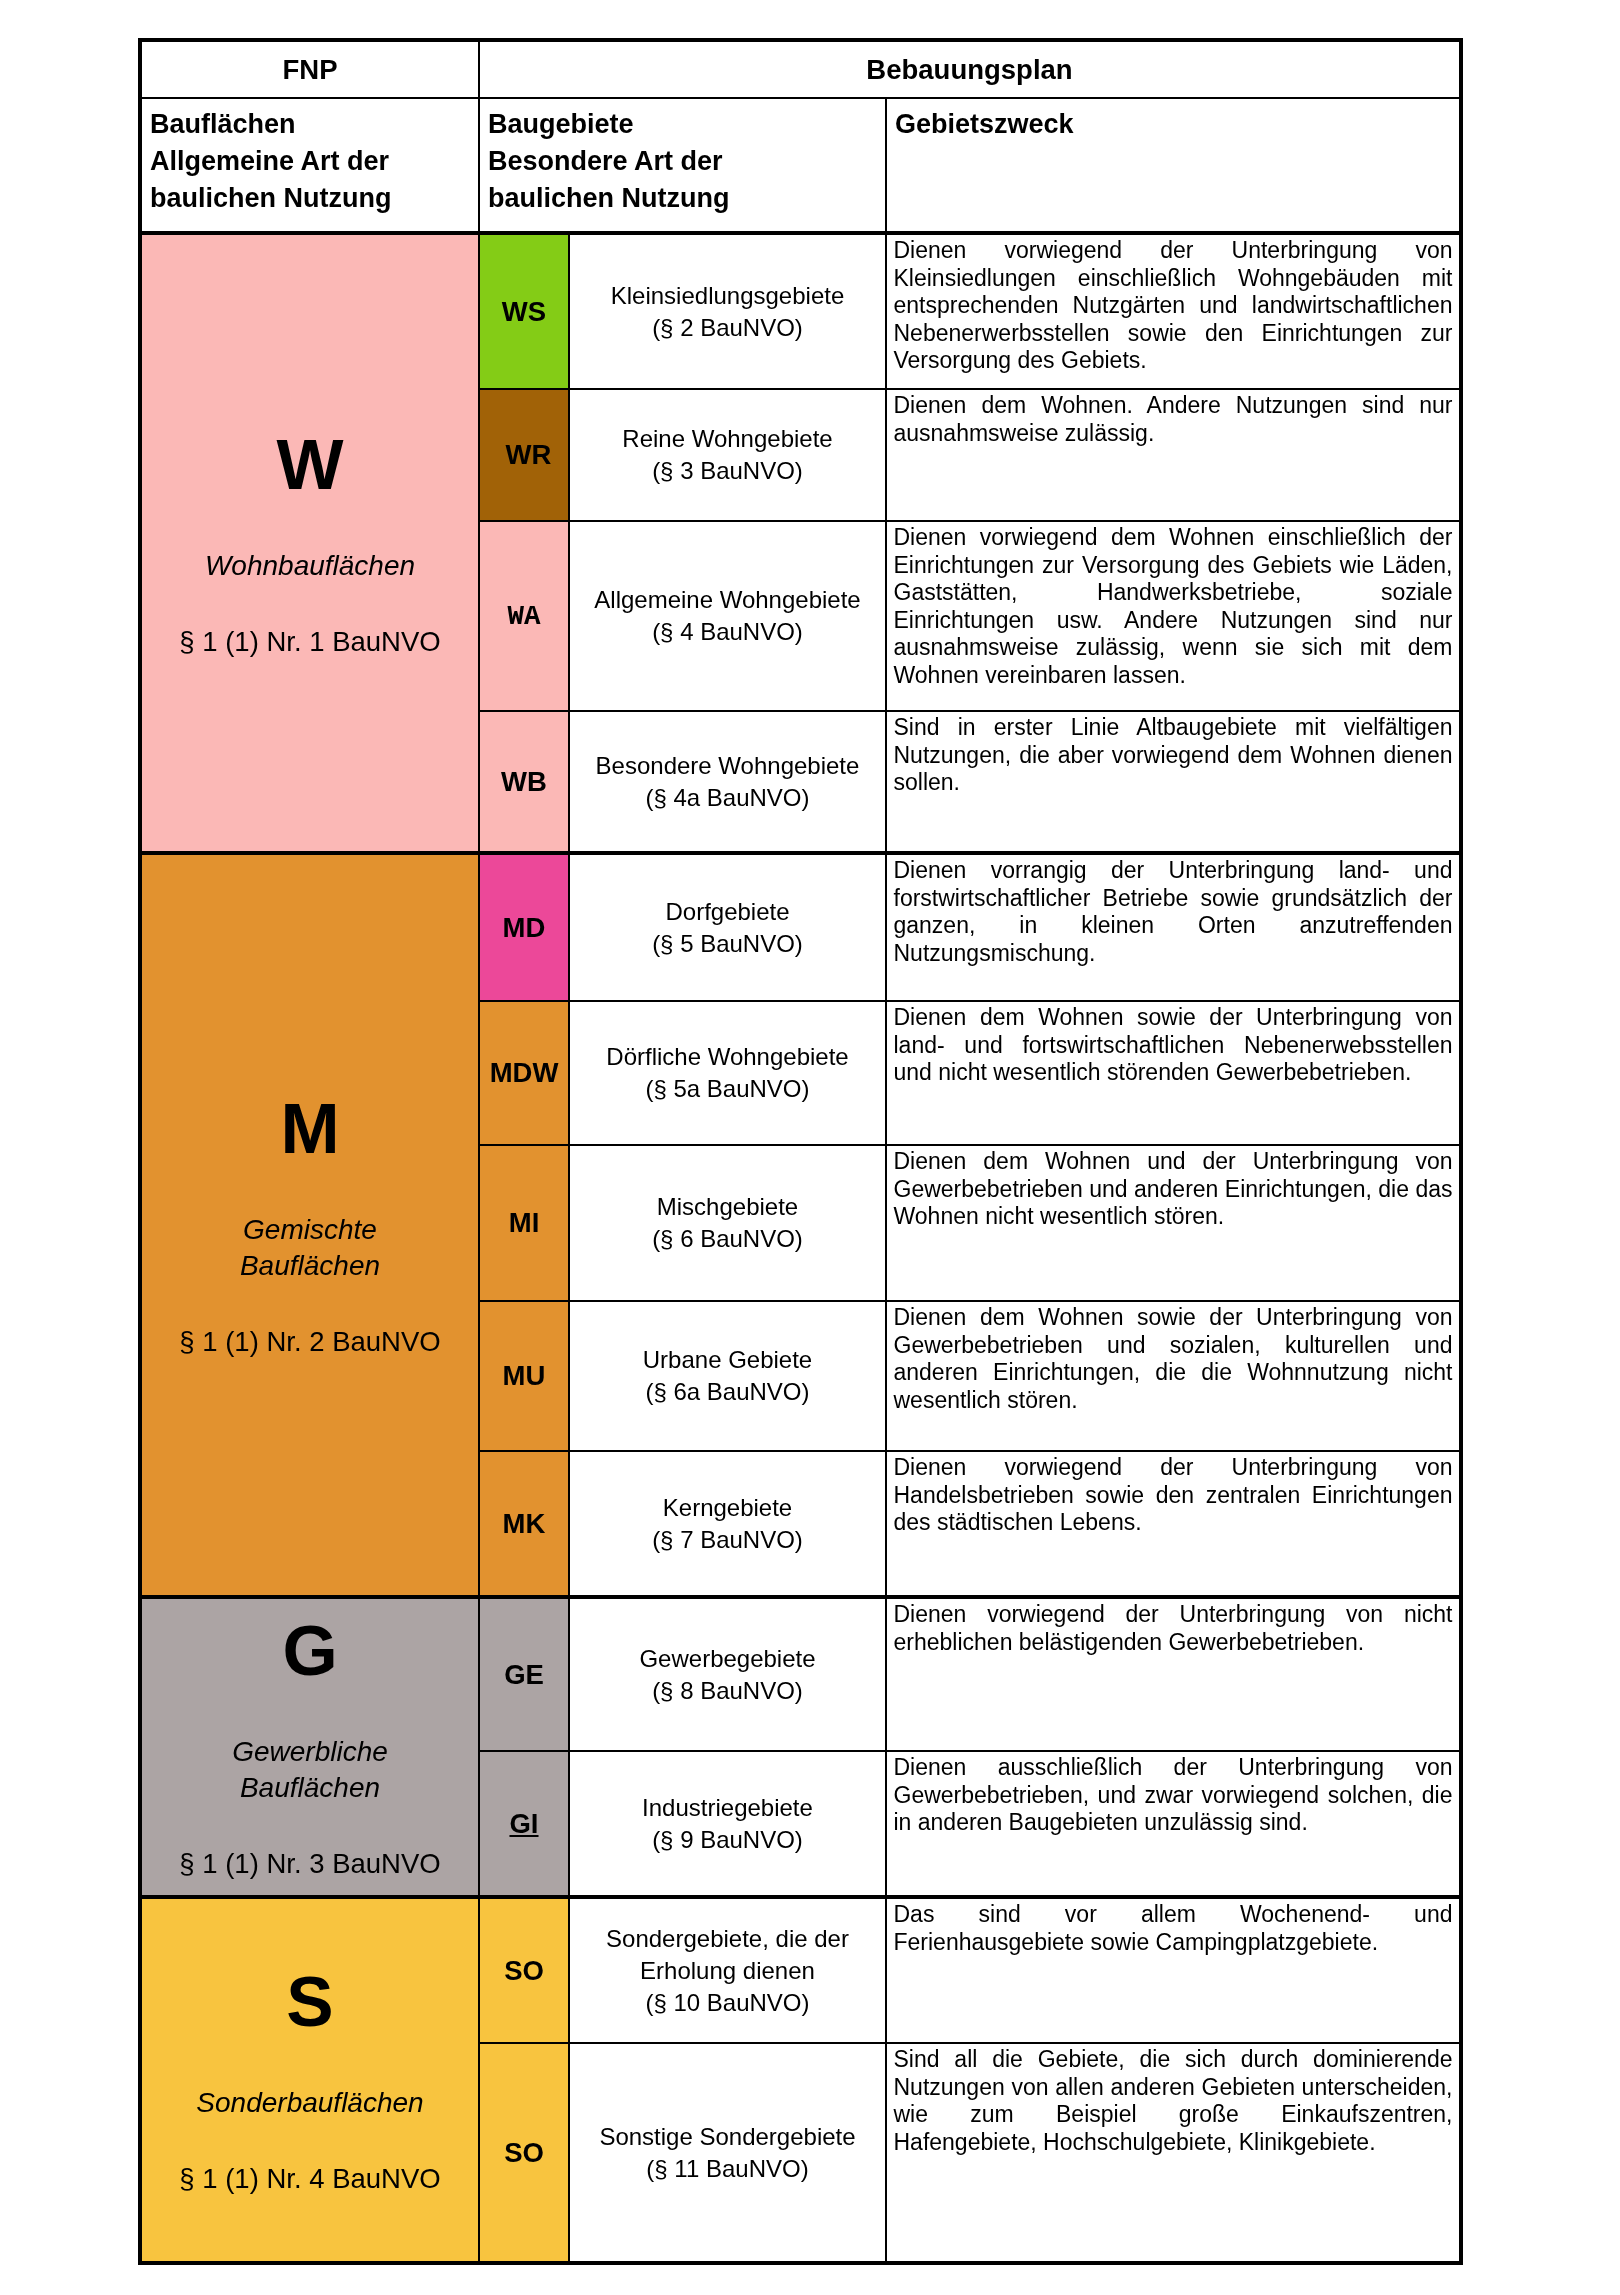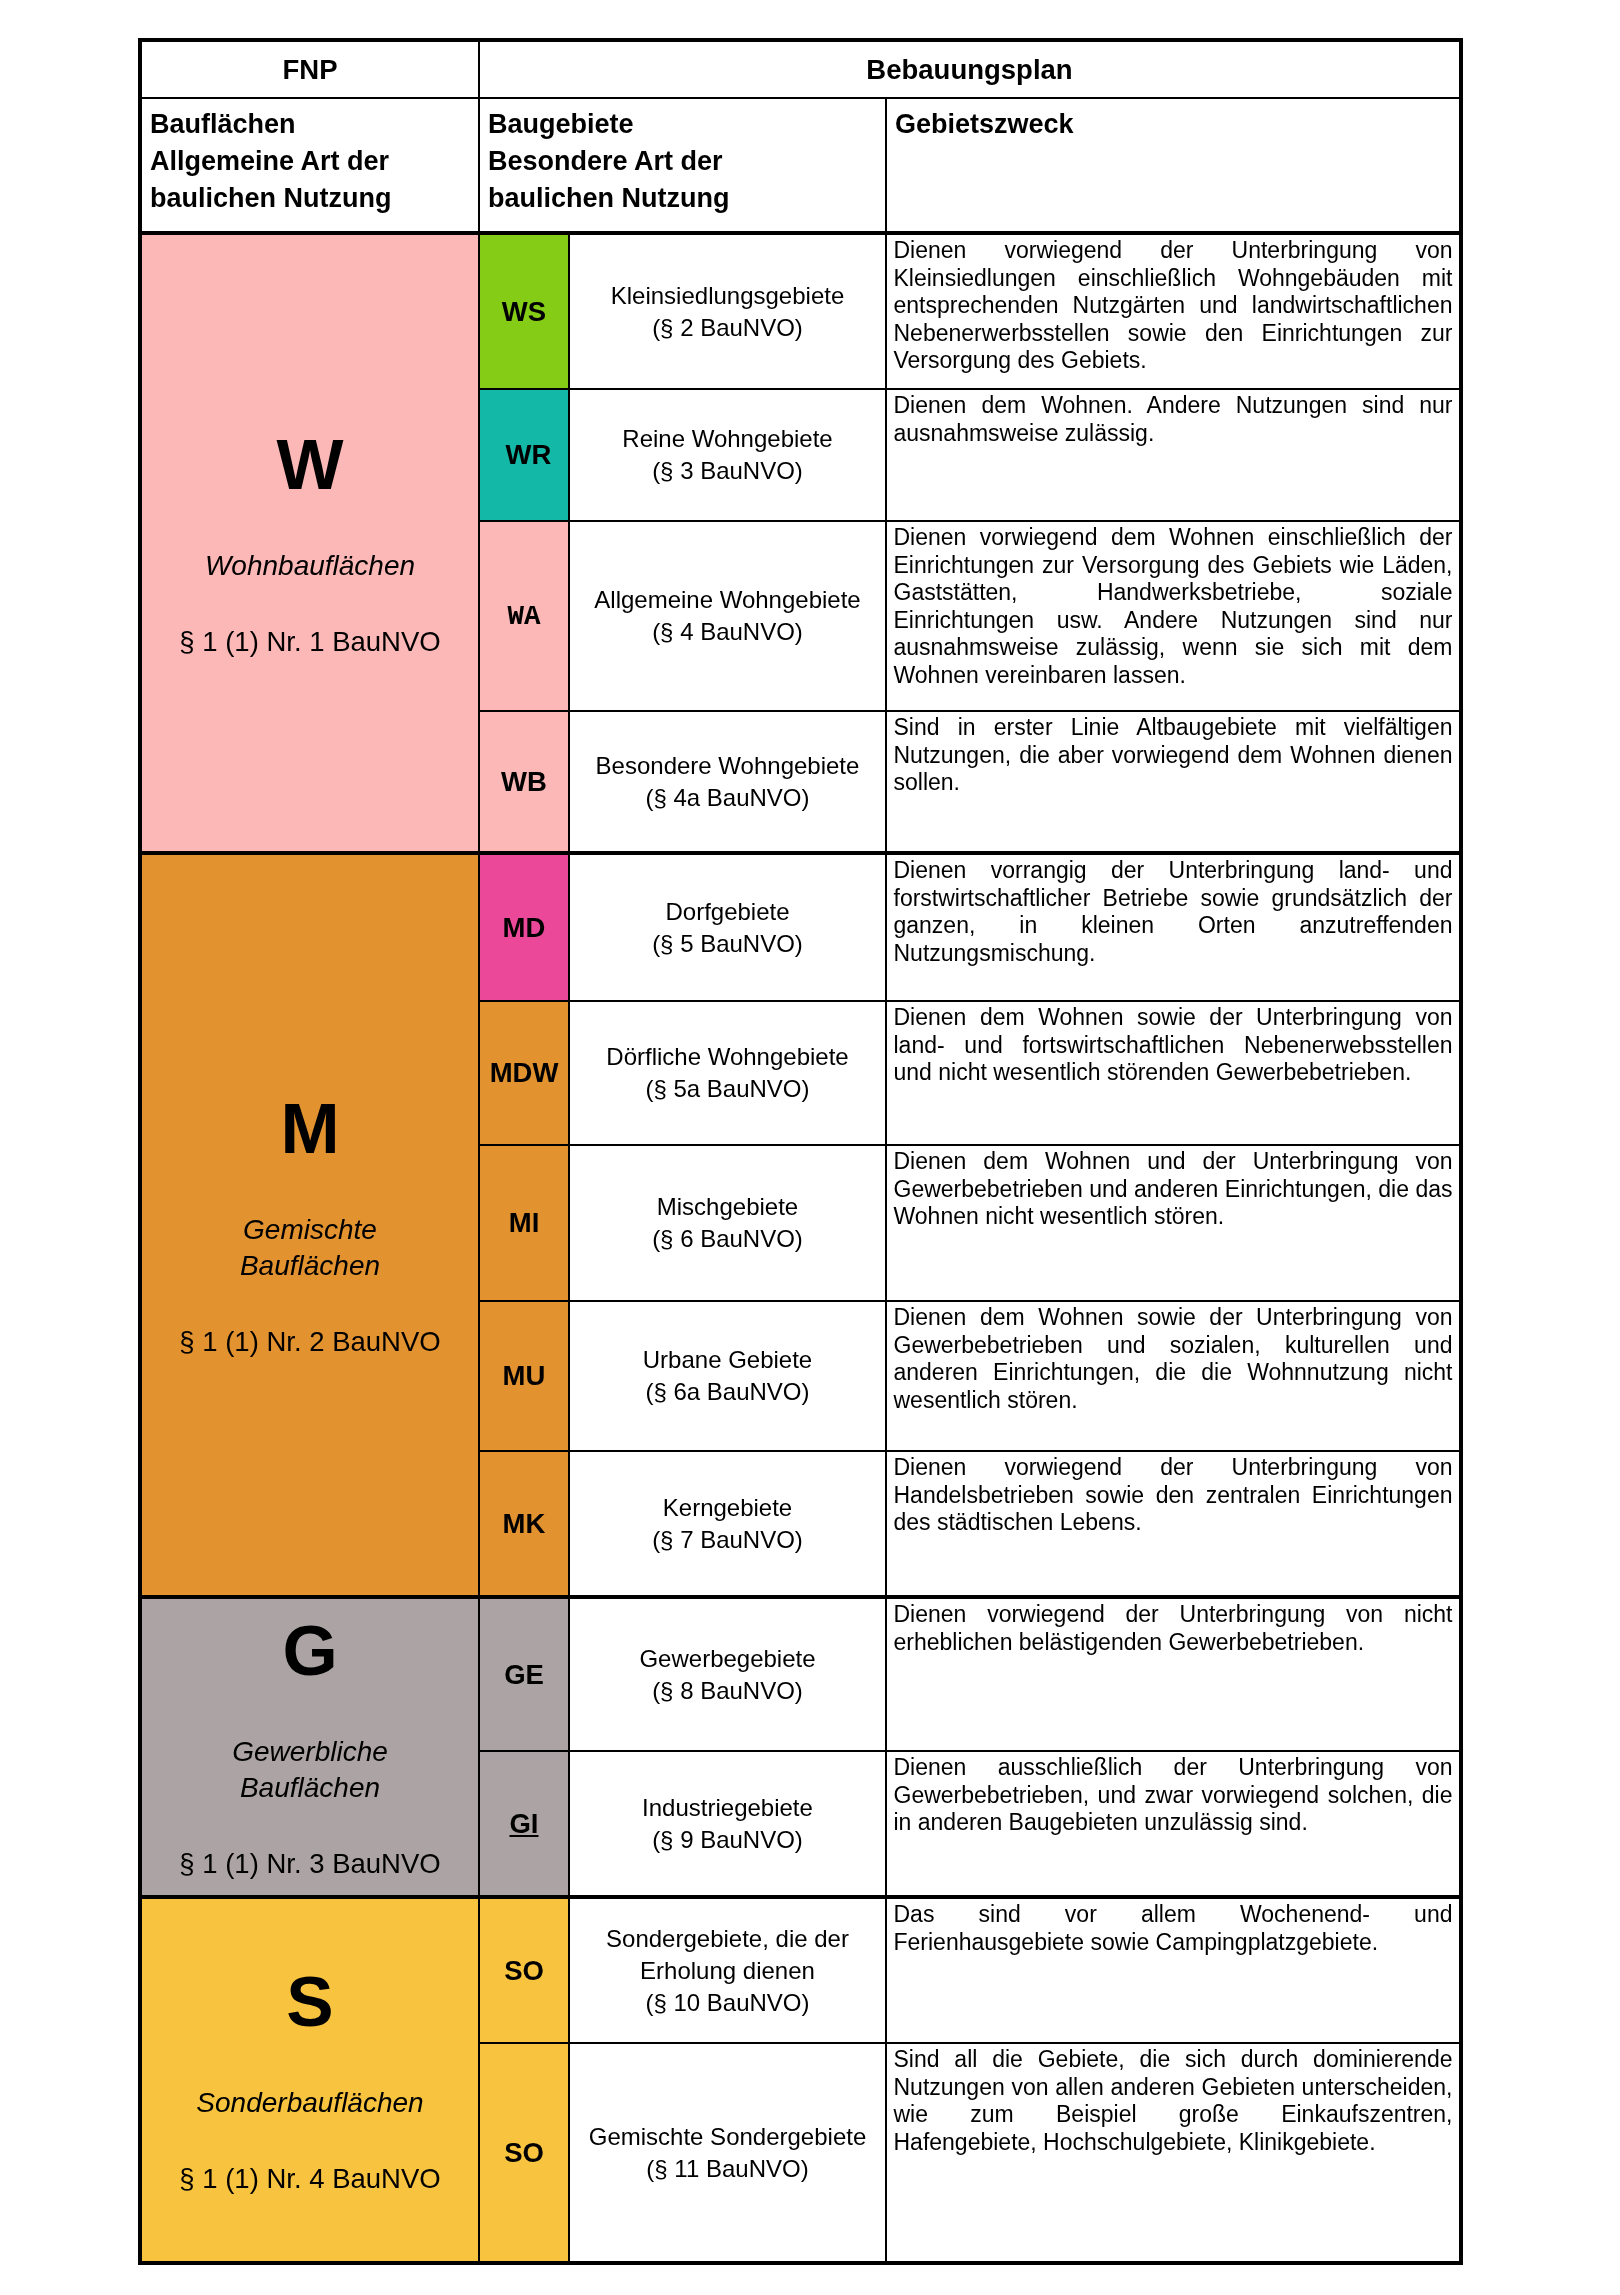--- a/index.html
+++ b/index.html
@@ -104,21 +104,21 @@
       <td class="code" style="background-color: #84cc16;">WS</td>
       <td class="name">
         <div class="name-line">Kleinsiedlungsgebiete</div>
         <div class="name-line">(§ 2 BauNVO)</div>
       </td>
       <td class="purpose">
         <div class="purpose-text">Dienen vorwiegend der Unterbringung von Kleinsiedlungen einschließlich Wohngebäuden mit entsprechenden Nutzgärten und landwirtschaftlichen Nebenerwerbsstellen sowie den Einrichtungen zur Versorgung des Gebiets.</div>
       </td>
     </tr>
     <tr style="height:132px">
-      <td class="code" style="background-color: #14b8a6; padding-left: 9px;">WR</td>
+      <td class="code" style="background-color: #a16207; padding-left: 9px;">WR</td>
       <td class="name">
         <div class="name-line">Reine Wohngebiete</div>
         <div class="name-line">(§ 3 BauNVO)</div>
       </td>
       <td class="purpose">
         <div class="purpose-text">Dienen dem Wohnen. Andere Nutzungen sind nur ausnahmsweise zulässig.</div>
       </td>
     </tr>
     <tr style="height:190px">
       <td class="code" style="background-color: rgb(251, 184, 182); font-family: Liberation Mono, monospace;">WA</td>
@@ -236,21 +236,21 @@
         <div class="name-line">Sondergebiete, die der Erholung dienen</div>
         <div class="name-line">(§ 10 BauNVO)</div>
       </td>
       <td class="purpose">
         <div class="purpose-text">Das sind vor allem Wochenend- und Ferienhausgebiete sowie Campingplatzgebiete.</div>
       </td>
     </tr>
     <tr style="height:220px">
       <td class="code" style="background-color: rgb(248, 196, 63);">SO</td>
       <td class="name">
-        <div class="name-line">Gemischte Sondergebiete</div>
+        <div class="name-line">Sonstige Sondergebiete</div>
         <div class="name-line">(§ 11 BauNVO)</div>
       </td>
       <td class="purpose">
         <div class="purpose-text">Sind all die Gebiete, die sich durch dominierende Nutzungen von allen anderen Gebieten unterscheiden, wie zum Beispiel große Einkaufszentren, Hafengebiete, Hochschulgebiete, Klinikgebiete.</div>
       </td>
     </tr>
   </tbody>
     </table>
 </div>
 

